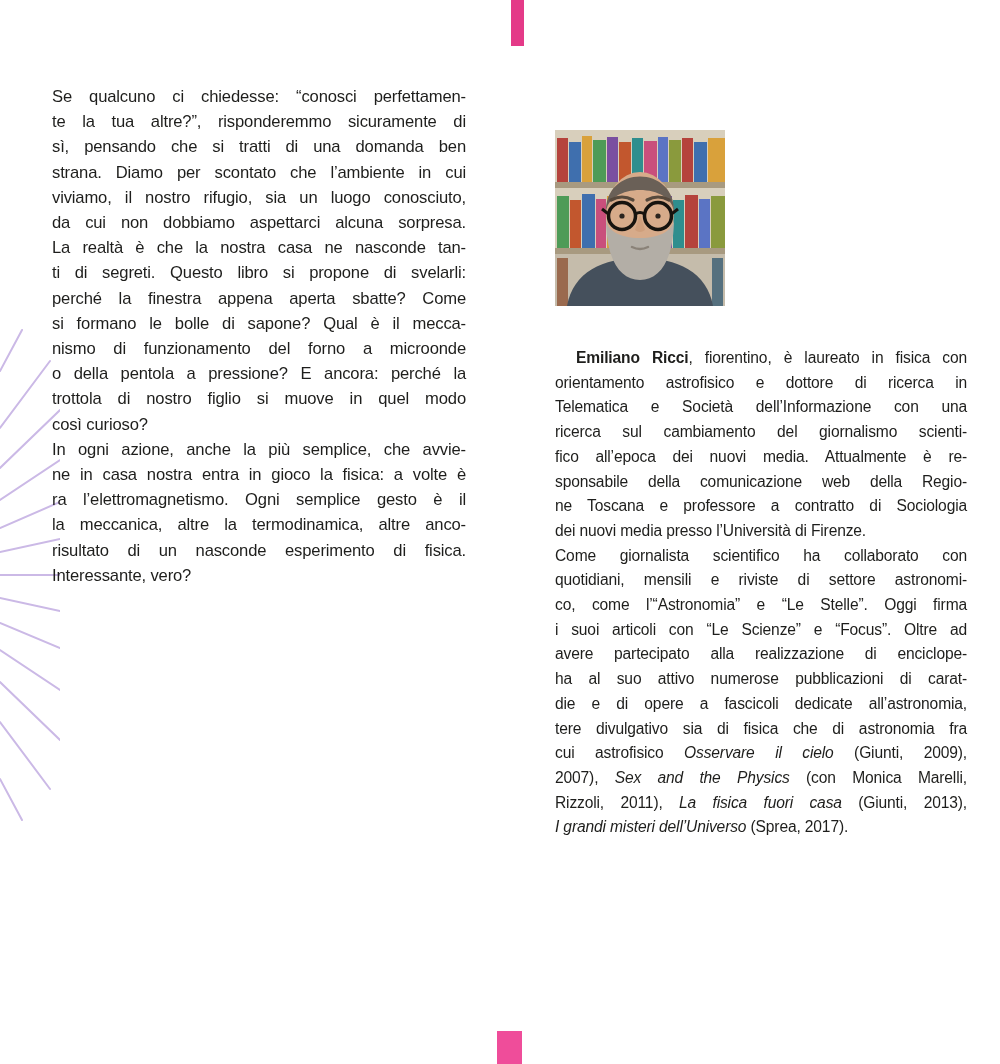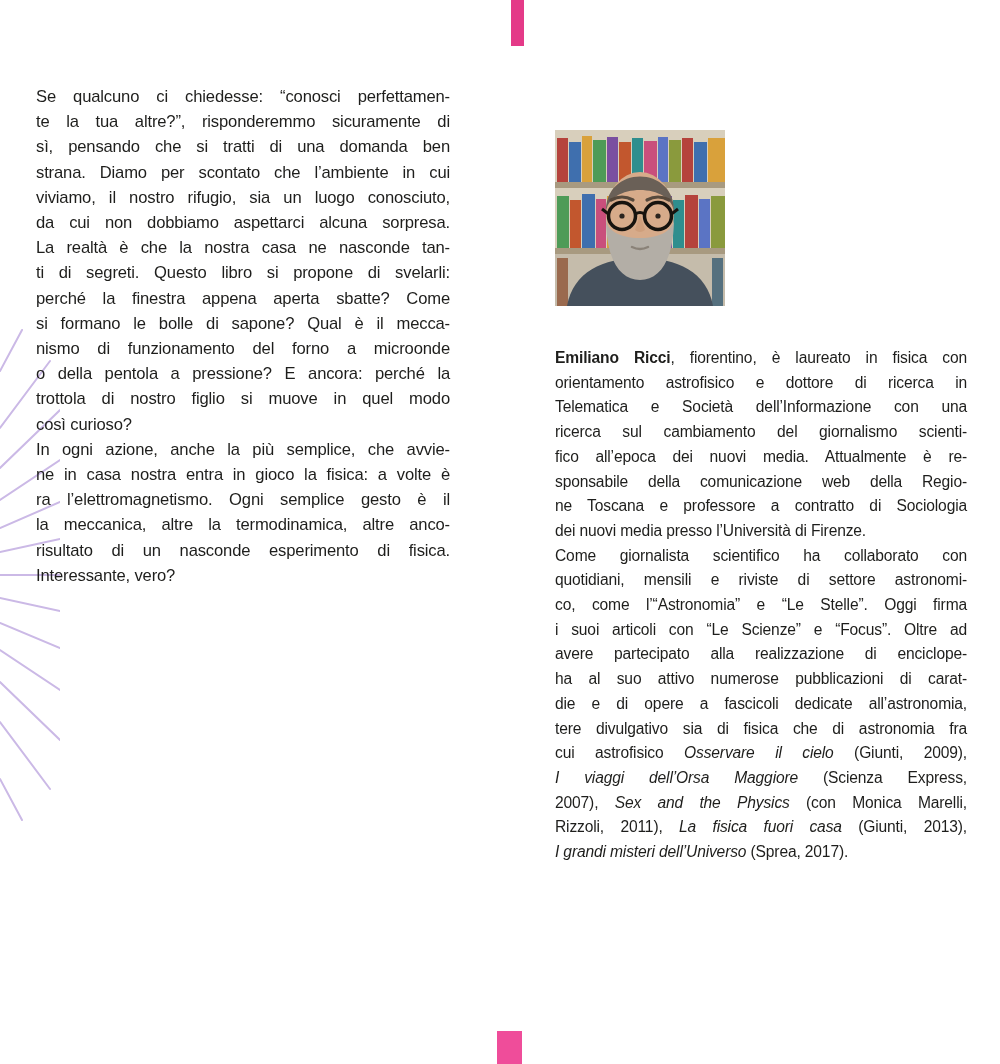--- a/index.html
+++ b/index.html
@@ -34,21 +34,21 @@
   }
   .bar-bottom {
     position: absolute;
     left: 497px;
     top: 1031px;
     width: 25px;
     height: 33px;
   }
   .left-col {
     position: absolute;
-    left: 36px;
+    left: 52px;
     top: 84px;
     width: 414px;
     font-size: 16.6px;
     line-height: 25.2px;
     letter-spacing: -0.15px;
   }
   .right-col {
     position: absolute;
     left: 555px;
     top: 130px;
@@ -66,21 +66,21 @@
     letter-spacing: -0.15px;
   }
   .para { margin: 0; }
   .tline {
     text-align: justify;
     text-align-last: justify;
   }
   .tline-last {
     text-align-last: left;
   }
-  .run-b { font-weight: 700; }
+  .run-b { font-weight: 700; margin-left: 21px; }
   .run-i { font-style: italic; }
 </style>
 </head>
 <body>
 
 <div class="page">
 
   <svg class="rays" viewBox="0 0 60 530" aria-hidden="true" style="color: rgb(203, 185, 230);">
     <line x1="0" y1="61" x2="22" y2="20"></line>
     <line x1="0" y1="118" x2="50" y2="51"></line>
@@ -200,21 +200,20 @@
         <div class="para">
           <div class="tline"><span>Come giornalista scientifico ha collaborato con</span></div>
           <div class="tline"><span>quotidiani, mensili e riviste di settore astronomi-</span></div>
           <div class="tline"><span>co, come l’“Astronomia” e “Le Stelle”. Oggi firma</span></div>
           <div class="tline"><span>i suoi articoli con “Le Scienze” e “Focus”. Oltre ad</span></div>
           <div class="tline"><span>avere partecipato alla realizzazione di enciclope-</span></div>
           <div class="tline"><span>ha al suo attivo numerose pubblicazioni di carat-</span></div>
           <div class="tline"><span>die e di opere a fascicoli dedicate all’astronomia,</span></div>
           <div class="tline"><span>tere divulgativo sia di fisica che di astronomia fra</span></div>
           <div class="tline"><span>cui astrofisico </span><span class="run-i">Osservare il cielo</span><span> (Giunti, 2009),</span></div>
-          <div class="tline"><span class="run-i">I viaggi dell’Orsa Maggiore</span><span> (Scienza Express,</span></div>
           <div class="tline"><span>2007), </span><span class="run-i">Sex and the Physics</span><span> (con Monica Marelli,</span></div>
           <div class="tline"><span>Rizzoli, 2011), </span><span class="run-i">La fisica fuori casa</span><span> (Giunti, 2013),</span></div>
           <div class="tline tline-last"><span class="run-i">I grandi misteri dell’Universo</span><span> (Sprea, 2017).</span></div>
         </div>
       </div>
   </div>
 
 </div>
 
 </body></html>

